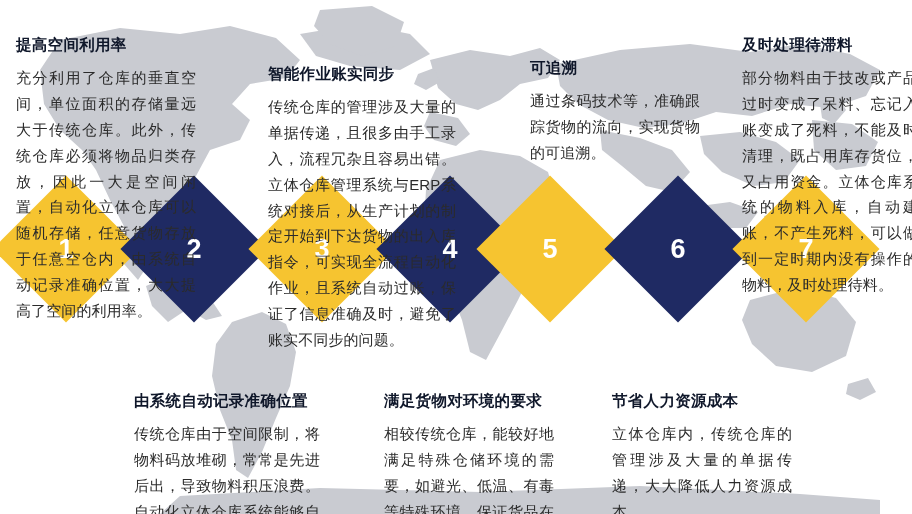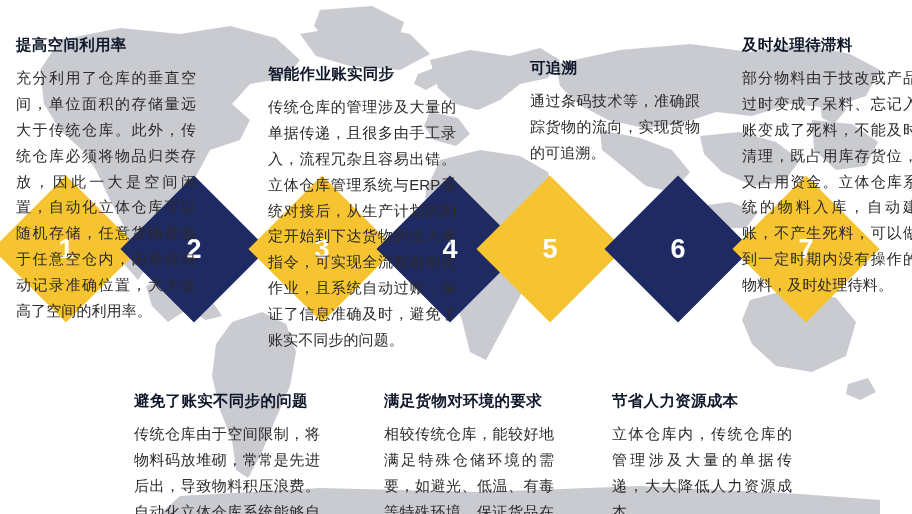--- a/index.html
+++ b/index.html
@@ -156,21 +156,21 @@
     <div class="title">可追溯</div>
     <div class="body">通过条码技术等，准确跟踪货物的流向，实现货物的可追溯。</div>
   </div>
 
   <div class="blk" style="left:742px; top:34px; width:176px;">
     <div class="title">及时处理待滞料</div>
     <div class="body">部分物料由于技改或产品过时变成了呆料、忘记入账变成了死料，不能及时清理，既占用库存货位，又占用资金。立体仓库系统的物料入库，自动建账，不产生死料，可以做到一定时期内没有操作的物料，及时处理待料。</div>
   </div>
 
   <div class="blk" style="left:134px; top:390px; width:186px;">
-    <div class="title">避免了账实不同步的问题</div>
+    <div class="title">由系统自动记录准确位置</div>
     <div class="body">传统仓库由于空间限制，将物料码放堆砌，常常是先进后出，导致物料积压浪费。自动化立体仓库系统能够自动绑定每一托盘物料的入库时间，自动实现物料出入库。</div>
   </div>
 
   <div class="blk" style="left:384px; top:390px; width:170px;">
     <div class="title">满足货物对环境的要求</div>
     <div class="body">相较传统仓库，能较好地满足特殊仓储环境的需要，如避光、低温、有毒等特殊环境。保证货品在整个仓储过程的安全运行，提高了作业质量。</div>
   </div>
 
   <div class="blk" style="left:612px; top:390px; width:180px;">
     <div class="title">节省人力资源成本</div>

